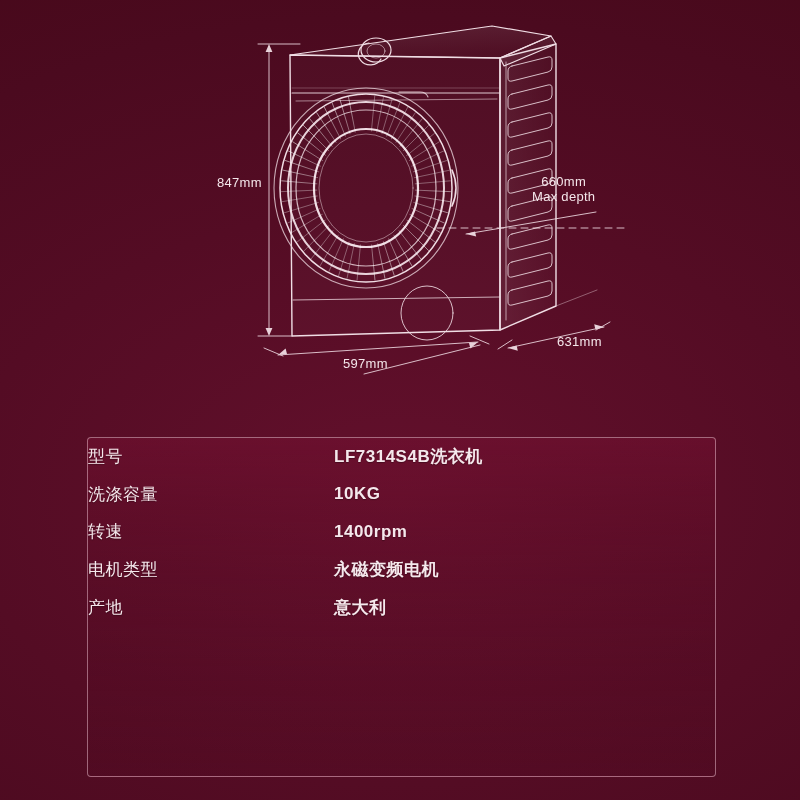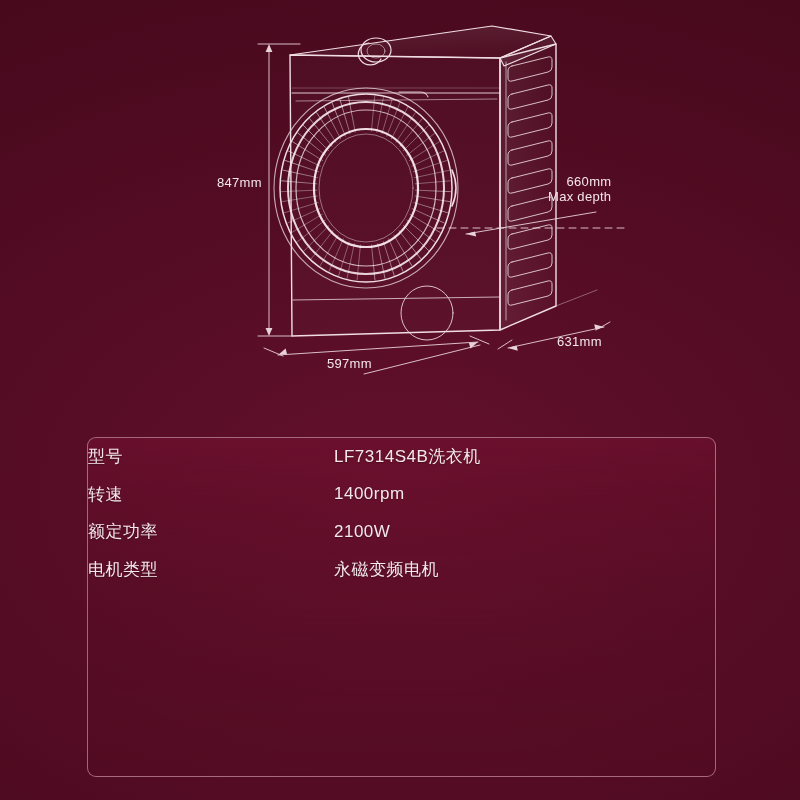--- a/index.html
+++ b/index.html
@@ -35,33 +35,33 @@
   .dimlabel {
     position: absolute;
     font-size: 13px;
     letter-spacing: .3px;
     color: #f4e6ea;
     white-space: nowrap;
     line-height: 1.15;
   }
 
   #label-height { left: 217px; top: 176px; }
-  #label-depth  { left: 548px; top: 175px; text-align: right; }
-  #label-width  { left: 327px; top: 357px; }
+  #label-depth  { left: 532px; top: 175px; text-align: center; }
+  #label-width  { left: 343px; top: 357px; }
   #label-side   { left: 557px; top: 335px; }
 
   
   #spec-panel {
     position: absolute;
     left: 87px;
     top: 437px;
     width: 629px;
     height: 340px;
     border: 1px solid rgba(226,180,196,0.55);
-    border-radius: 9px;
+    border-radius: 4px;
     background: linear-gradient(180deg,
         rgba(118,17,50,0.50) 0%,
         rgba(108,15,45,0.38) 18%,
         rgba(96,13,40,0.22) 42%,
         rgba(84,11,35,0.10) 68%,
         rgba(75,10,31,0.02) 100%);
     box-sizing: border-box;
     overflow: hidden;
   }
 
@@ -73,21 +73,21 @@
   #spec-table tr { height: 37.6px; }
   #spec-table td {
     padding: 0;
     vertical-align: middle;
     font-size: 17px;
     color: #f5e8ec;
     letter-spacing: .5px;
     text-shadow: 0 1px 1px rgba(0,0,0,.30);
   }
   td.spec-label { width: 246px; padding-left: 41px; }
-  td.spec-value { padding-left: 0px; }
+  td.spec-value { padding-left: 0px; font-weight: bold; }
   tr.row-last td { font-size: 16.5px; }
 </style>
 </head>
 <body>
 
 <div id="page">
 
   <div id="diagram">
     <svg viewBox="0 0 800 410" xmlns="http://www.w3.org/2000/svg">
       <defs>
@@ -274,28 +274,32 @@
   </div>
 
   <div id="spec-panel">
     <table id="spec-table">
       <tbody>
         <tr>
           <td class="spec-label">型号</td>
           <td class="spec-value">LF7314S4B洗衣机</td>
         </tr>
         <tr>
+          <td class="spec-label">洗涤容量</td>
+          <td class="spec-value">10KG</td>
+        </tr>
+        <tr>
           <td class="spec-label">转速</td>
           <td class="spec-value">1400rpm</td>
         </tr>
         <tr>
-          <td class="spec-label">额定功率</td>
-          <td class="spec-value">2100W</td>
-        </tr>
-        <tr>
           <td class="spec-label">电机类型</td>
           <td class="spec-value">永磁变频电机</td>
+        </tr>
+        <tr>
+          <td class="spec-label">产地</td>
+          <td class="spec-value">意大利</td>
         </tr>
       </tbody>
     </table>
   </div>
 
 </div>
 
 </body></html>

